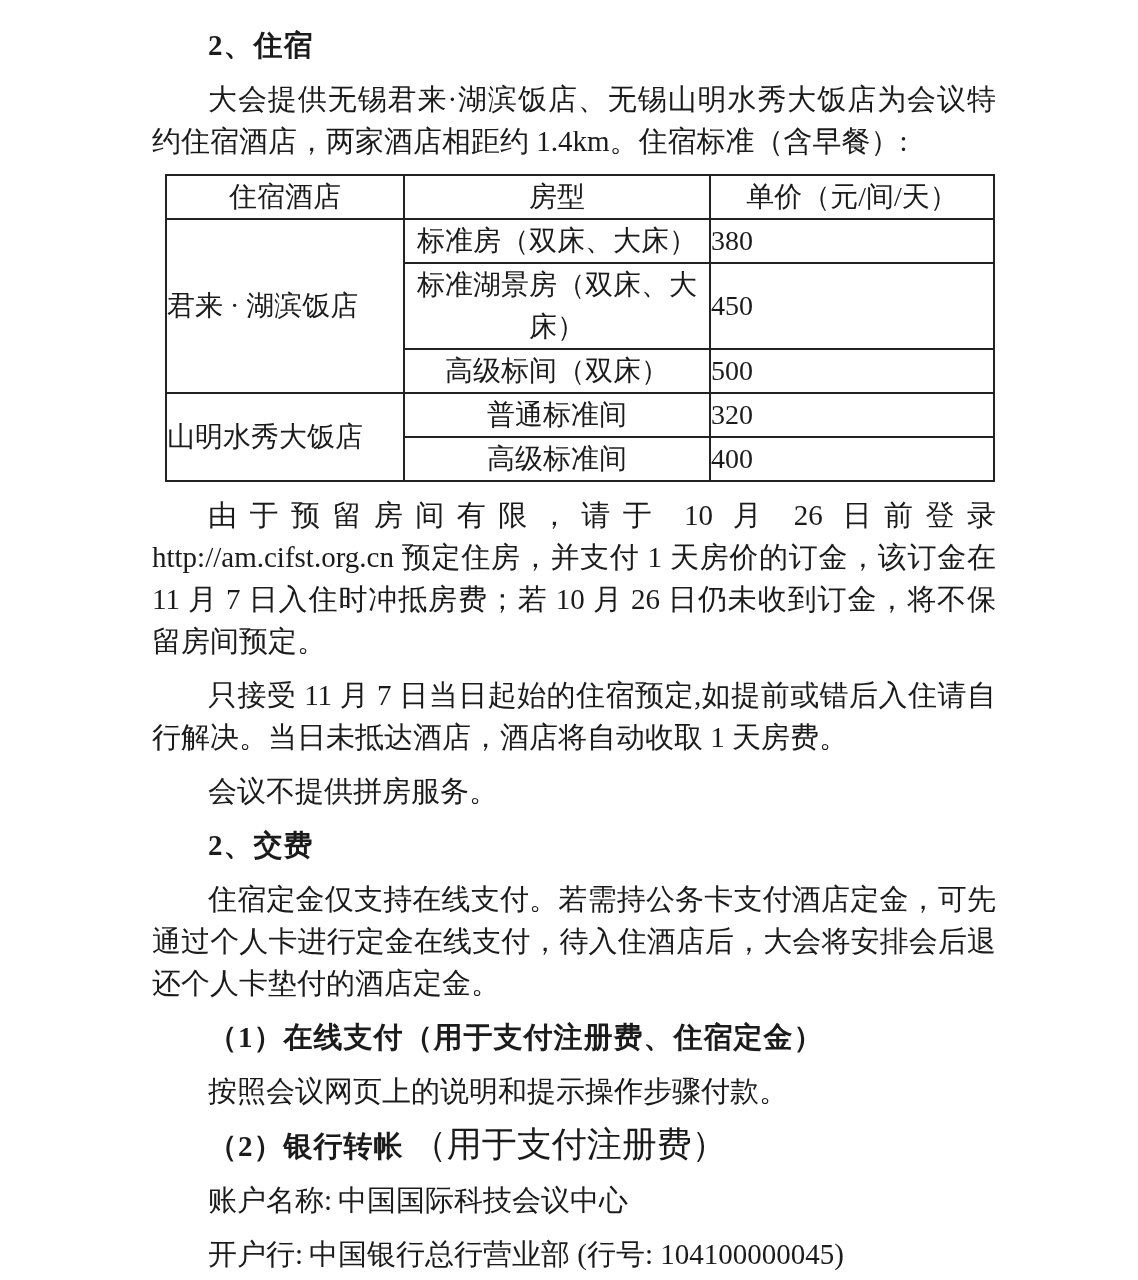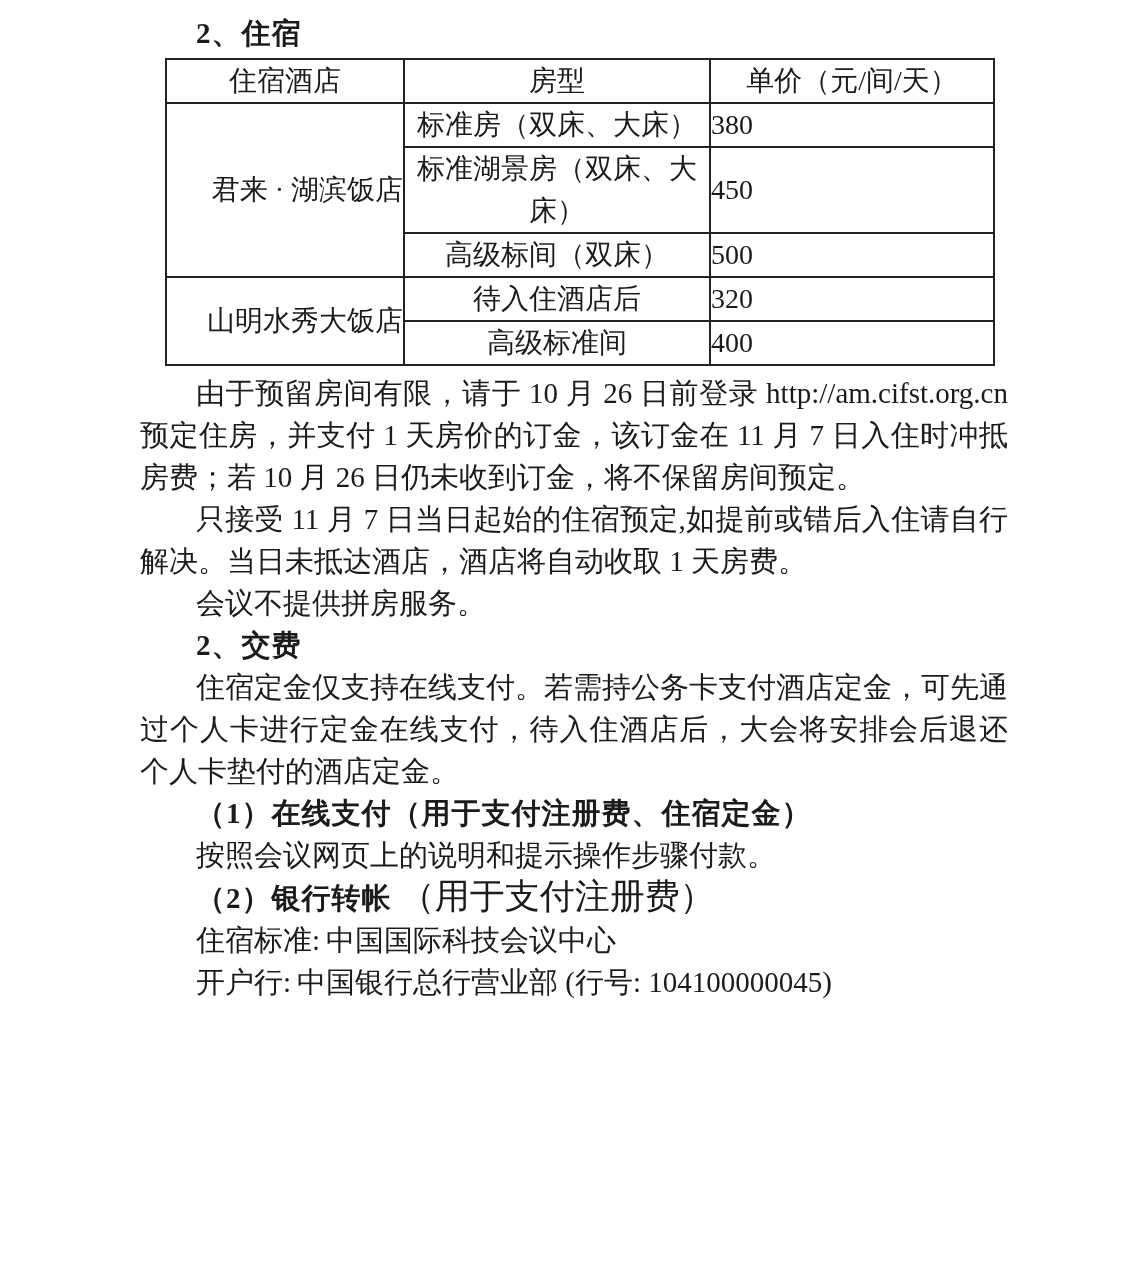--- a/index.html
+++ b/index.html
@@ -14,21 +14,21 @@
     overflow: hidden;
     font-family: "Liberation Serif", "DejaVu Serif", serif;
     color: #1b1b1b;
   }
   .doc {
     padding: 12px 130px 0 140px;
     font-size: 29px;
     line-height: 42px;
   }
   .doc p {
-    margin: 0;
+    margin: 12px;
     text-align: justify;
   }
   .indent { text-indent: 56px; }
   .heading {
     font-weight: bold;
     text-indent: 56px;
     letter-spacing: 1px;
   }
   .sub-note {
     font-weight: normal;
@@ -46,35 +46,36 @@
   }
   table.acc-table th,
   table.acc-table td {
     border: 2px solid #222222;
     height: 41px;
     padding: 0;
     font-weight: normal;
     vertical-align: middle;
   }
   table.acc-table th { text-align: center; }
-  td.hotel-cell { text-align: right; }
+  td.hotel-cell { text-align: left; }
   td.room-cell  { text-align: center; padding-left: 12px; }
   td.price-cell { text-align: left; padding-left: 10px; }
   
   .bank-line { text-indent: 56px; }
   .bank-line .val { margin-left: 6px; }
 </style>
 </head>
 <body>
 
 <div class="doc">
 
   <p class="heading">2、住宿</p>
 
 
+  <p class="indent">大会提供无锡君来·湖滨饭店、无锡山明水秀大饭店为会议特约住宿酒店，两家酒店相距约 1.4km。住宿标准（含早餐）:</p>
 
   <table class="acc-table">
     <colgroup>
       <col style="width:238px">
       <col style="width:306px">
       <col style="width:284px">
     </colgroup>
     <thead>
       <tr>
         <th>住宿酒店</th>
@@ -91,21 +92,21 @@
       <tr>
         <td class="room-cell">标准湖景房（双床、大床）</td>
         <td class="price-cell">450</td>
       </tr>
       <tr>
         <td class="room-cell">高级标间（双床）</td>
         <td class="price-cell">500</td>
       </tr>
       <tr>
         <td class="hotel-cell" rowspan="2">山明水秀大饭店</td>
-        <td class="room-cell">待入住酒店后</td>
+        <td class="room-cell">普通标准间</td>
         <td class="price-cell">320</td>
       </tr>
       <tr>
         <td class="room-cell">高级标准间</td>
         <td class="price-cell">400</td>
       </tr>
     </tbody>
   </table>
 
   <p class="indent">由于预留房间有限，请于 10 月 26 日前登录 http://am.cifst.org.cn 预定住房，并支付 1 天房价的订金，该订金在 11 月 7 日入住时冲抵房费；若 10 月 26 日仍未收到订金，将不保留房间预定。</p>
@@ -118,17 +119,17 @@
 
 
   <p class="indent">住宿定金仅支持在线支付。若需持公务卡支付酒店定金，可先通过个人卡进行定金在线支付，待入住酒店后，大会将安排会后退还个人卡垫付的酒店定金。</p>
 
   <p class="heading">（1）在线支付（用于支付注册费、住宿定金）</p>
 
   <p class="indent">按照会议网页上的说明和提示操作步骤付款。</p>
 
   <p class="heading"><span>（2）银行转帐</span>&nbsp;<span class="sub-note">（用于支付注册费）</span></p>
 
-  <p class="bank-line"><span>住宿标准:</span><span class="val">中国国际科技会议中心</span></p>
+  <p class="bank-line"><span>账户名称:</span><span class="val">中国国际科技会议中心</span></p>
 
   <p class="bank-line"><span>开户行:</span><span class="val">中国银行总行营业部 (行号: 104100000045)</span></p>
 
 </div>
 
 </body></html>

